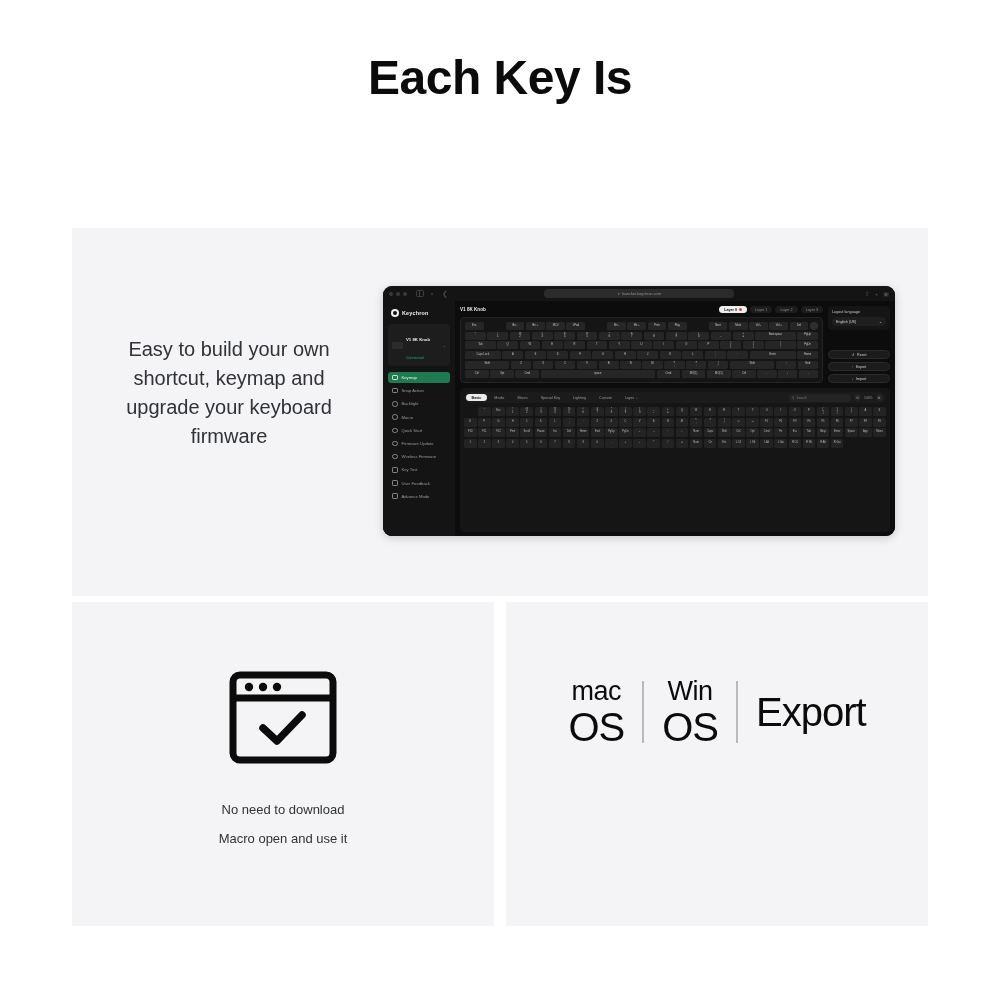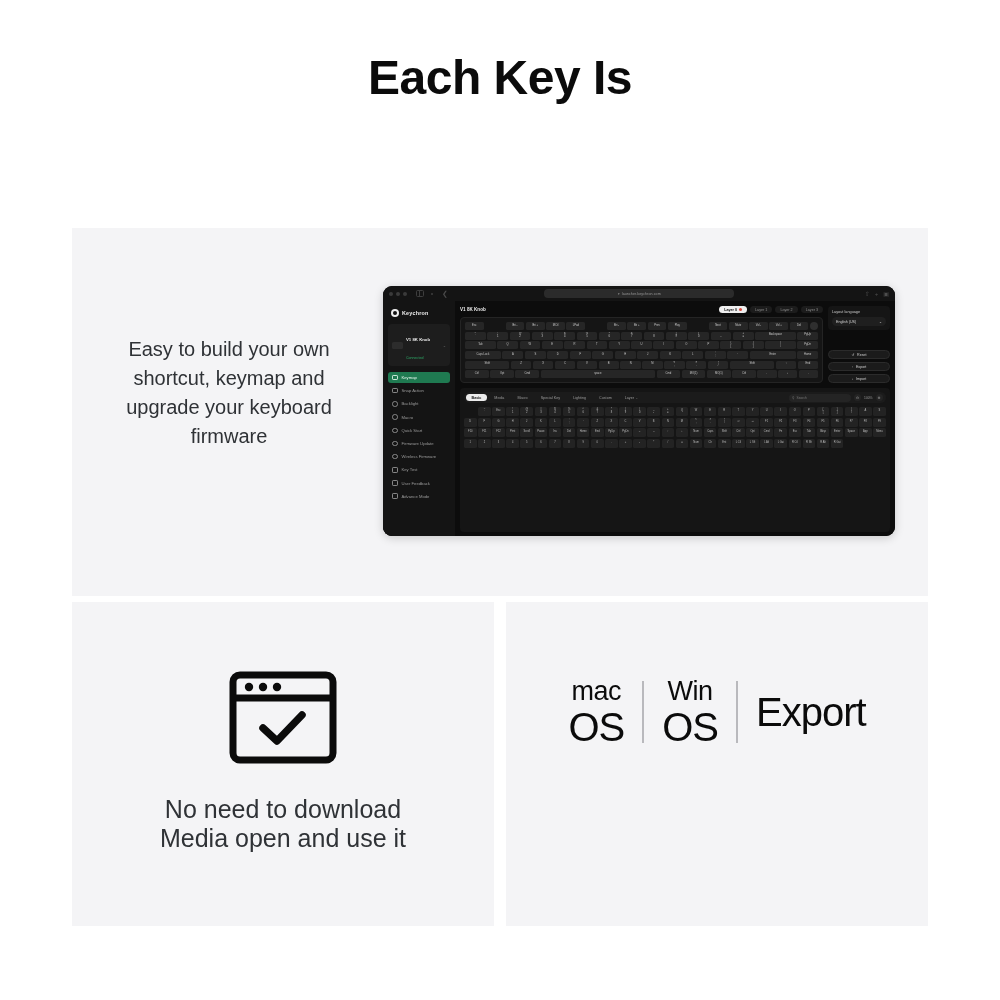--- a/index.html
+++ b/index.html
@@ -152,21 +152,21 @@
   .pkey {
     background:#232323; border-radius:1.6px; height:9px; flex:1 1 0;
     display:flex; flex-direction:column; align-items:center; justify-content:center;
     color:#bdbdbd; font-size:2.6px; line-height:1.05; overflow:hidden; padding:0 .4px; text-align:center;
   }
   .pkey.empty { background:transparent; }
 
   
   .browser-icon { position:absolute; left:228px; top:670px; }
   .cap {
-    position:absolute; text-align:center; font-size:25px; line-height:29px; color:#2f3236;
+    position:absolute; text-align:center; font-size:13px; line-height:29px; color:#2f3236;
   }
   #cap-left  { left:92px; top:795px; width:382px; }
   #cap-right { left:526px; top:795px; width:382px; }
 
   .oslogos {
     position:absolute; left:506px; top:672px; width:422px; height:80px;
     display:flex; align-items:center; justify-content:center; gap:18px;
   }
   .osblock { display:flex; flex-direction:column; align-items:center; line-height:1; }
   .os-small { font-size:27px; font-weight:400; letter-spacing:-0.5px; color:#0b0b0b;}
@@ -701,21 +701,21 @@
       <rect x="5" y="5" width="100" height="85" rx="7" stroke="#0b0b0b" stroke-width="7"></rect>
       <line x1="6" y1="28" x2="104" y2="28" stroke="#0b0b0b" stroke-width="7"></line>
       <circle cx="21" cy="17" r="4.2" fill="#0b0b0b"></circle>
       <circle cx="35" cy="17" r="4.2" fill="#0b0b0b"></circle>
       <circle cx="49" cy="17" r="4.2" fill="#0b0b0b"></circle>
       <path d="M35 58 L49 71 L74 45" stroke="#0b0b0b" stroke-width="7.5" stroke-linecap="round" stroke-linejoin="round"></path>
     </svg>
   </div>
   <div class="cap" id="cap-left">
     <span>No need to download</span><br>
-    <span>Media open and use it</span>
+    <span>Macro open and use it</span>
   </div>
 
   <div class="card" id="card-right"></div>
   <div class="oslogos">
     <span class="osblock">
       <span class="os-small">mac</span>
       <span class="os-big">OS</span>
     </span>
     <span class="osdiv"></span>
     <span class="osblock">

